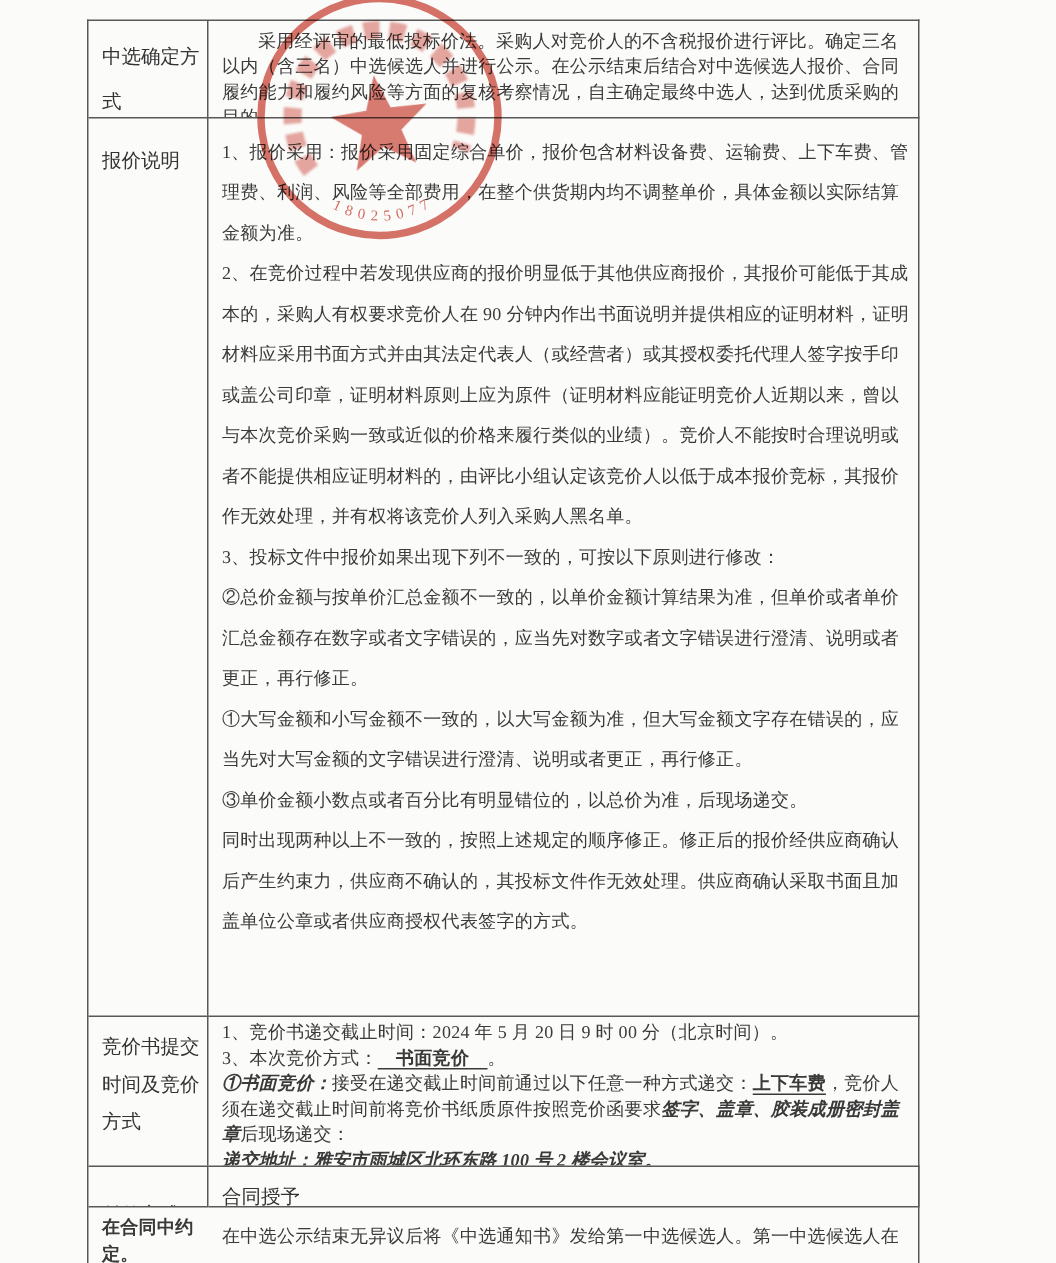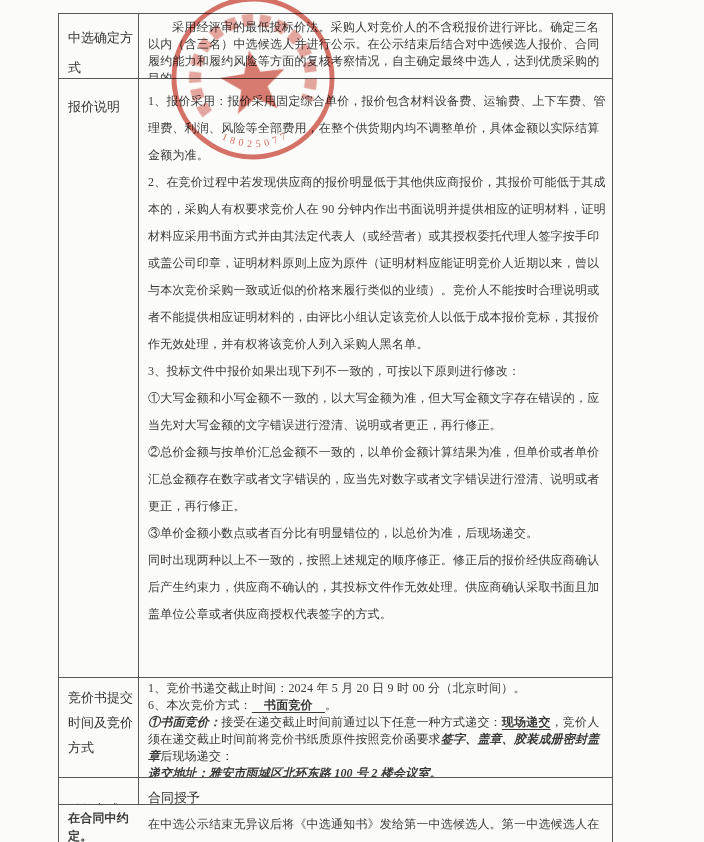--- a/index.html
+++ b/index.html
@@ -72,33 +72,33 @@
       <p>采用经评审的最低投标价法。采购人对竞价人的不含税报价进行评比。确定三名以内（含三名）中选候选人并进行公示。在公示结束后结合对中选候选人报价、合同履约能力和履约风险等方面的复核考察情况，自主确定最终中选人，达到优质采购的目的。</p>
     </div>
 
     <div class="cell lbl lbl-2 r2">
       <span>报价说明</span>
     </div>
     <div class="cell content c2 r2">
       <p>1、报价采用：报价采用固定综合单价，报价包含材料设备费、运输费、上下车费、管理费、利润、风险等全部费用，在整个供货期内均不调整单价，具体金额以实际结算金额为准。</p>
       <p>2、在竞价过程中若发现供应商的报价明显低于其他供应商报价，其报价可能低于其成本的，采购人有权要求竞价人在 90 分钟内作出书面说明并提供相应的证明材料，证明材料应采用书面方式并由其法定代表人（或经营者）或其授权委托代理人签字按手印或盖公司印章，证明材料原则上应为原件（证明材料应能证明竞价人近期以来，曾以与本次竞价采购一致或近似的价格来履行类似的业绩）。竞价人不能按时合理说明或者不能提供相应证明材料的，由评比小组认定该竞价人以低于成本报价竞标，其报价作无效处理，并有权将该竞价人列入采购人黑名单。</p>
       <p>3、投标文件中报价如果出现下列不一致的，可按以下原则进行修改：</p>
+      <p>②总价金额与按单价汇总金额不一致的，以单价金额计算结果为准，但单价或者单价汇总金额存在数字或者文字错误的，应当先对数字或者文字错误进行澄清、说明或者更正，再行修正。</p>
       <p>①大写金额和小写金额不一致的，以大写金额为准，但大写金额文字存在错误的，应当先对大写金额的文字错误进行澄清、说明或者更正，再行修正。</p>
-      <p>②总价金额与按单价汇总金额不一致的，以单价金额计算结果为准，但单价或者单价汇总金额存在数字或者文字错误的，应当先对数字或者文字错误进行澄清、说明或者更正，再行修正。</p>
       <p>③单价金额小数点或者百分比有明显错位的，以总价为准，后现场递交。</p>
       <p>同时出现两种以上不一致的，按照上述规定的顺序修正。修正后的报价经供应商确认后产生约束力，供应商不确认的，其投标文件作无效处理。供应商确认采取书面且加盖单位公章或者供应商授权代表签字的方式。</p>
     </div>
 
     <div class="cell lbl lbl-3 r3">
       <span>竞价书提交时间及竞价方式</span>
     </div>
     <div class="cell content c3 r3">
       <p>1、竞价书递交截止时间：2024 年 5 月 20 日 9 时 00 分（北京时间）。</p>
-      <p><span>6、本次竞价方式：</span><span class="u">　书面竞价　</span><span>。</span></p>
-      <p><span class="b">①书面竞价：</span><span>接受在递交截止时间前通过以下任意一种方式递交：</span><span class="u">现场递交</span><span>，竞价人须在递交截止时间前将竞价书纸质原件按照竞价函要求</span><span class="b">签字、盖章、胶装成册密封盖章</span><span>后现场递交：</span></p>
+      <p><span>3、本次竞价方式：</span><span class="u">　书面竞价　</span><span>。</span></p>
+      <p><span class="b">①书面竞价：</span><span>接受在递交截止时间前通过以下任意一种方式递交：</span><span class="u">上下车费</span><span>，竞价人须在递交截止时间前将竞价书纸质原件按照竞价函要求</span><span class="b">签字、盖章、胶装成册密封盖章</span><span>后现场递交：</span></p>
       <p class="b">递交地址：雅安市雨城区北环东路 100 号 2 楼会议室。</p>
     </div>
 
     <div class="cell lbl lbl-4 r4">
       <span>付款方式</span>
     </div>
     <div class="cell lbl lbl-5 r5">
       <span>合同授予</span>
     </div>
 

